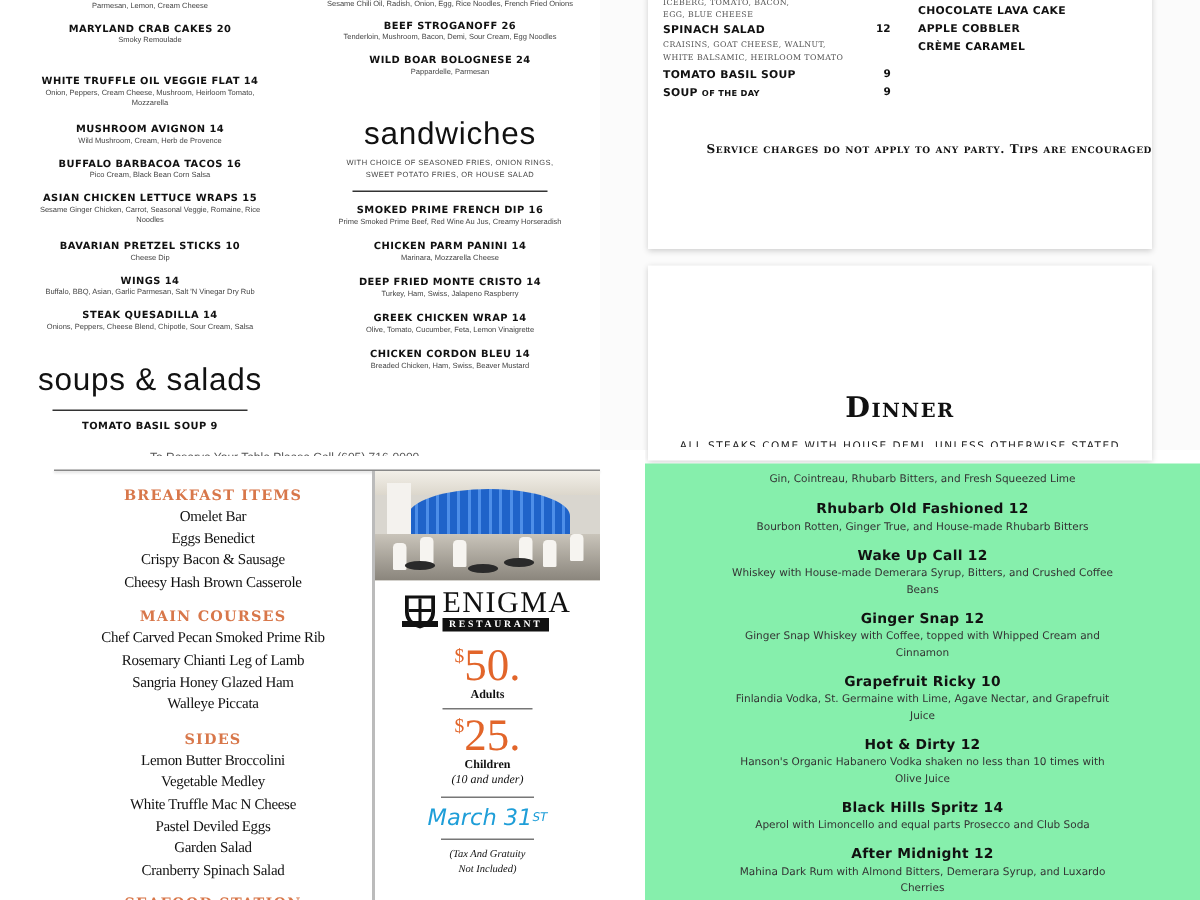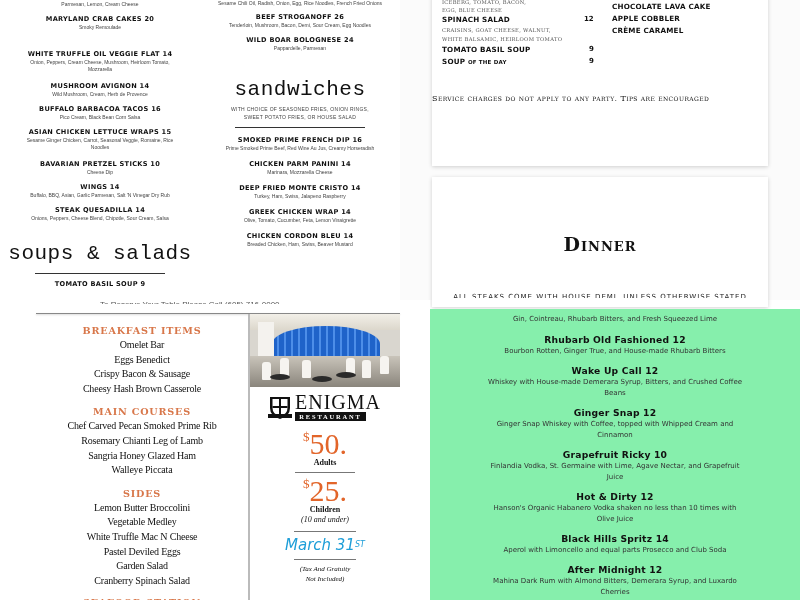--- a/index.html
+++ b/index.html
@@ -5,33 +5,33 @@
   * { box-sizing: border-box; margin: 0; padding: 0; }
   html, body { width: 800px; height: 600px; overflow: hidden; background: #ffffff; }
   body { position: relative; font-family: "Liberation Sans", sans-serif; color: #111; }
 
   
   .panel-a { position: absolute; left: 0; top: 0; width: 200px; height: 300px; background: #fff; overflow: hidden; text-align: center; }
   .panel-b { position: absolute; left: 200px; top: 0; width: 200px; height: 300px; background: #fff; overflow: hidden; text-align: center; }
   .item { margin-bottom: 6px; }
   .item-name { font-family: "DejaVu Sans", sans-serif; font-weight: bold; font-size: 6.6px; letter-spacing: 0.3px; color: #111; line-height: 9px; }
   .item-desc { font-family: "Liberation Sans", sans-serif; font-size: 5px; color: #444; line-height: 7px; padding: 0 18px; }
-  .section-script { font-family: Liberation Mono, monospace; font-size: 21px; font-weight: normal; color: #111; letter-spacing: 0.5px; line-height: 24px; }
+  .section-script { font-family: Liberation Sans, sans-serif; font-size: 21px; font-weight: normal; color: #111; letter-spacing: 0.5px; line-height: 24px; }
   .section-rule { width: 130px; height: 1px; background: #333; margin: 6px auto; }
   .section-sub { font-size: 5px; color: #444; letter-spacing: 0.3px; line-height: 8px; text-transform: uppercase; }
 
   
   .panel-c-bg { position: absolute; left: 400px; top: 0; width: 400px; height: 300px; background: #fbfbfb; }
   .card { position: absolute; background: #fff; box-shadow: 0 1px 4px rgba(0,0,0,0.18); }
   .card-top { left: 432px; top: -4px; width: 336px; height: 170px; }
   .card-bottom { left: 432px; top: 177px; width: 336px; height: 130px; }
   .sc-row { position: absolute; font-family: "DejaVu Sans", sans-serif; font-size: 7.2px; font-weight: bold; color: #111; letter-spacing: 0.2px; }
   .sc-desc { position: absolute; font-family: "DejaVu Serif", serif; font-size: 5.2px; color: #555; letter-spacing: 0.3px; text-transform: uppercase; }
   .sc-price { position: absolute; font-family: "DejaVu Sans", sans-serif; font-size: 7px; font-weight: bold; color: #111; }
-  .sc-note { position: absolute; left: 0; width: 100%; text-align: left; font-family: "DejaVu Serif", serif; font-variant: small-caps; font-size: 8px; font-weight: normal; letter-spacing: 0.4px; color: #111; }
+  .sc-note { position: absolute; left: 0; width: 100%; text-align: right; font-family: "DejaVu Serif", serif; font-variant: small-caps; font-size: 8px; font-weight: bold; letter-spacing: 0.4px; color: #111; }
   .dinner-title { position: absolute; left: 0; width: 100%; text-align: center; font-family: "DejaVu Serif", serif; font-variant: small-caps; font-weight: bold; font-size: 19px; letter-spacing: 1px; color: #111; }
   .steaks-note { position: absolute; left: 0; width: 100%; text-align: center; font-family: "DejaVu Sans", sans-serif; font-size: 7px; letter-spacing: 1px; color: #222; height: 5px; overflow: hidden; }
 
   
   .panel-d { position: absolute; left: 0; top: 300px; width: 430px; height: 300px; background: #fff; overflow: hidden; }
   .d-topline { position: absolute; left: 100px; top: 0; width: 200px; height: 4px; overflow: hidden; font-size: 8px; color: #555; white-space: nowrap; }
   .d-rule { position: absolute; left: 36px; top: 13px; width: 364px; height: 1px; background: #888; box-shadow: 0 1px 2px rgba(0,0,0,0.2); }
   .d-left { position: absolute; left: 36px; top: 14px; width: 212px; height: 286px; text-align: center; }
   .d-divider { position: absolute; left: 248px; top: 14px; width: 2px; height: 286px; background: #bbb; }
   .d-heading { font-family: "DejaVu Serif", serif; font-size: 9.6px; font-weight: bold; color: #d8774a; letter-spacing: 0.8px; line-height: 14px; margin-top: 9px; }
@@ -165,21 +165,21 @@
   <div class="sc-price" style="left:157px; top:61px;">9</div>
 
   <div class="sc-row" style="left:180px; top:6px;">CHOCOLATE LAVA CAKE</div>
   <div class="sc-row" style="left:180px; top:18px;">APPLE COBBLER</div>
   <div class="sc-row" style="left:180px; top:30px;">CRÈME CARAMEL</div>
 
   <div class="sc-note" style="top:98px;">Service charges do not apply to any party. Tips are encouraged</div>
 </div>
 
 <div class="card card-bottom">
-  <div class="dinner-title" style="top:56px;">Dinner</div>
+  <div class="dinner-title" style="top:84px;">Dinner</div>
   <div class="steaks-note" style="top:116px;">ALL STEAKS COME WITH HOUSE DEMI, UNLESS OTHERWISE STATED</div>
 </div>
 
 <div class="panel-d">
   <div class="d-topline">To Reserve Your Table Please Call (605) 716-0000</div>
   <div class="d-rule"></div>
 
   <div class="d-left">
     <div class="d-heading" style="margin-top:10px;">BREAKFAST ITEMS</div>
     <div class="d-item">Omelet Bar</div>

